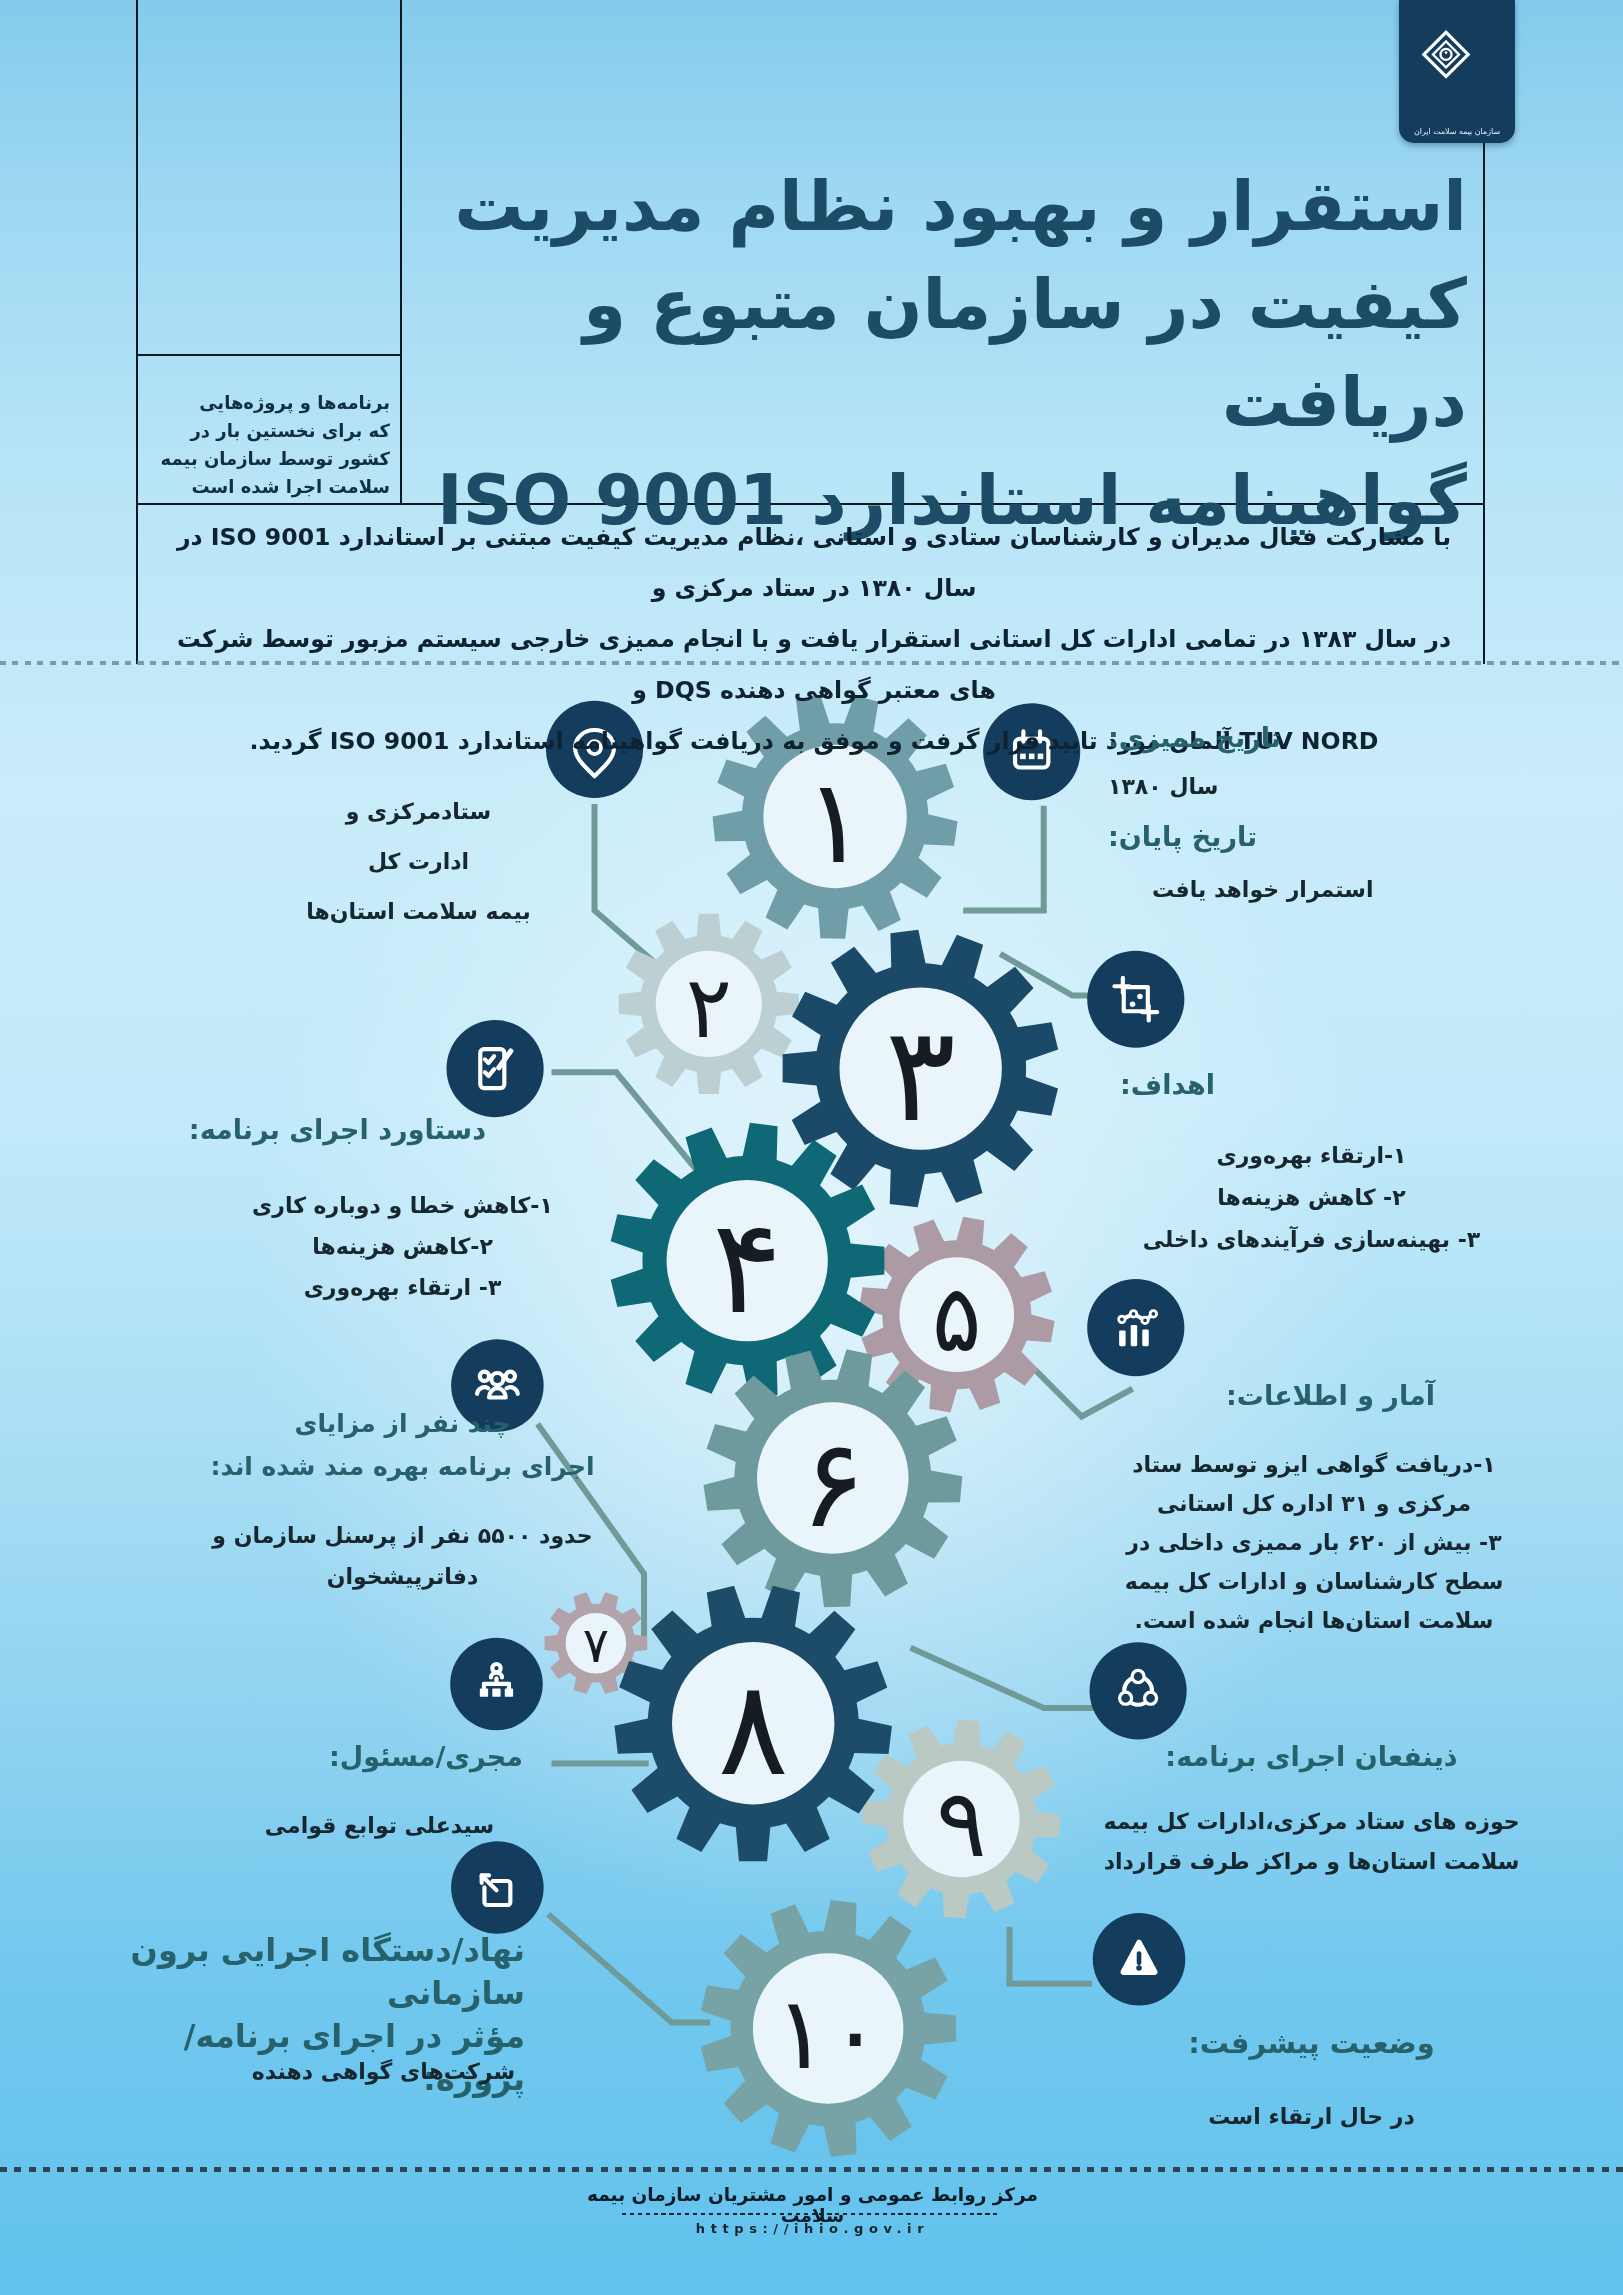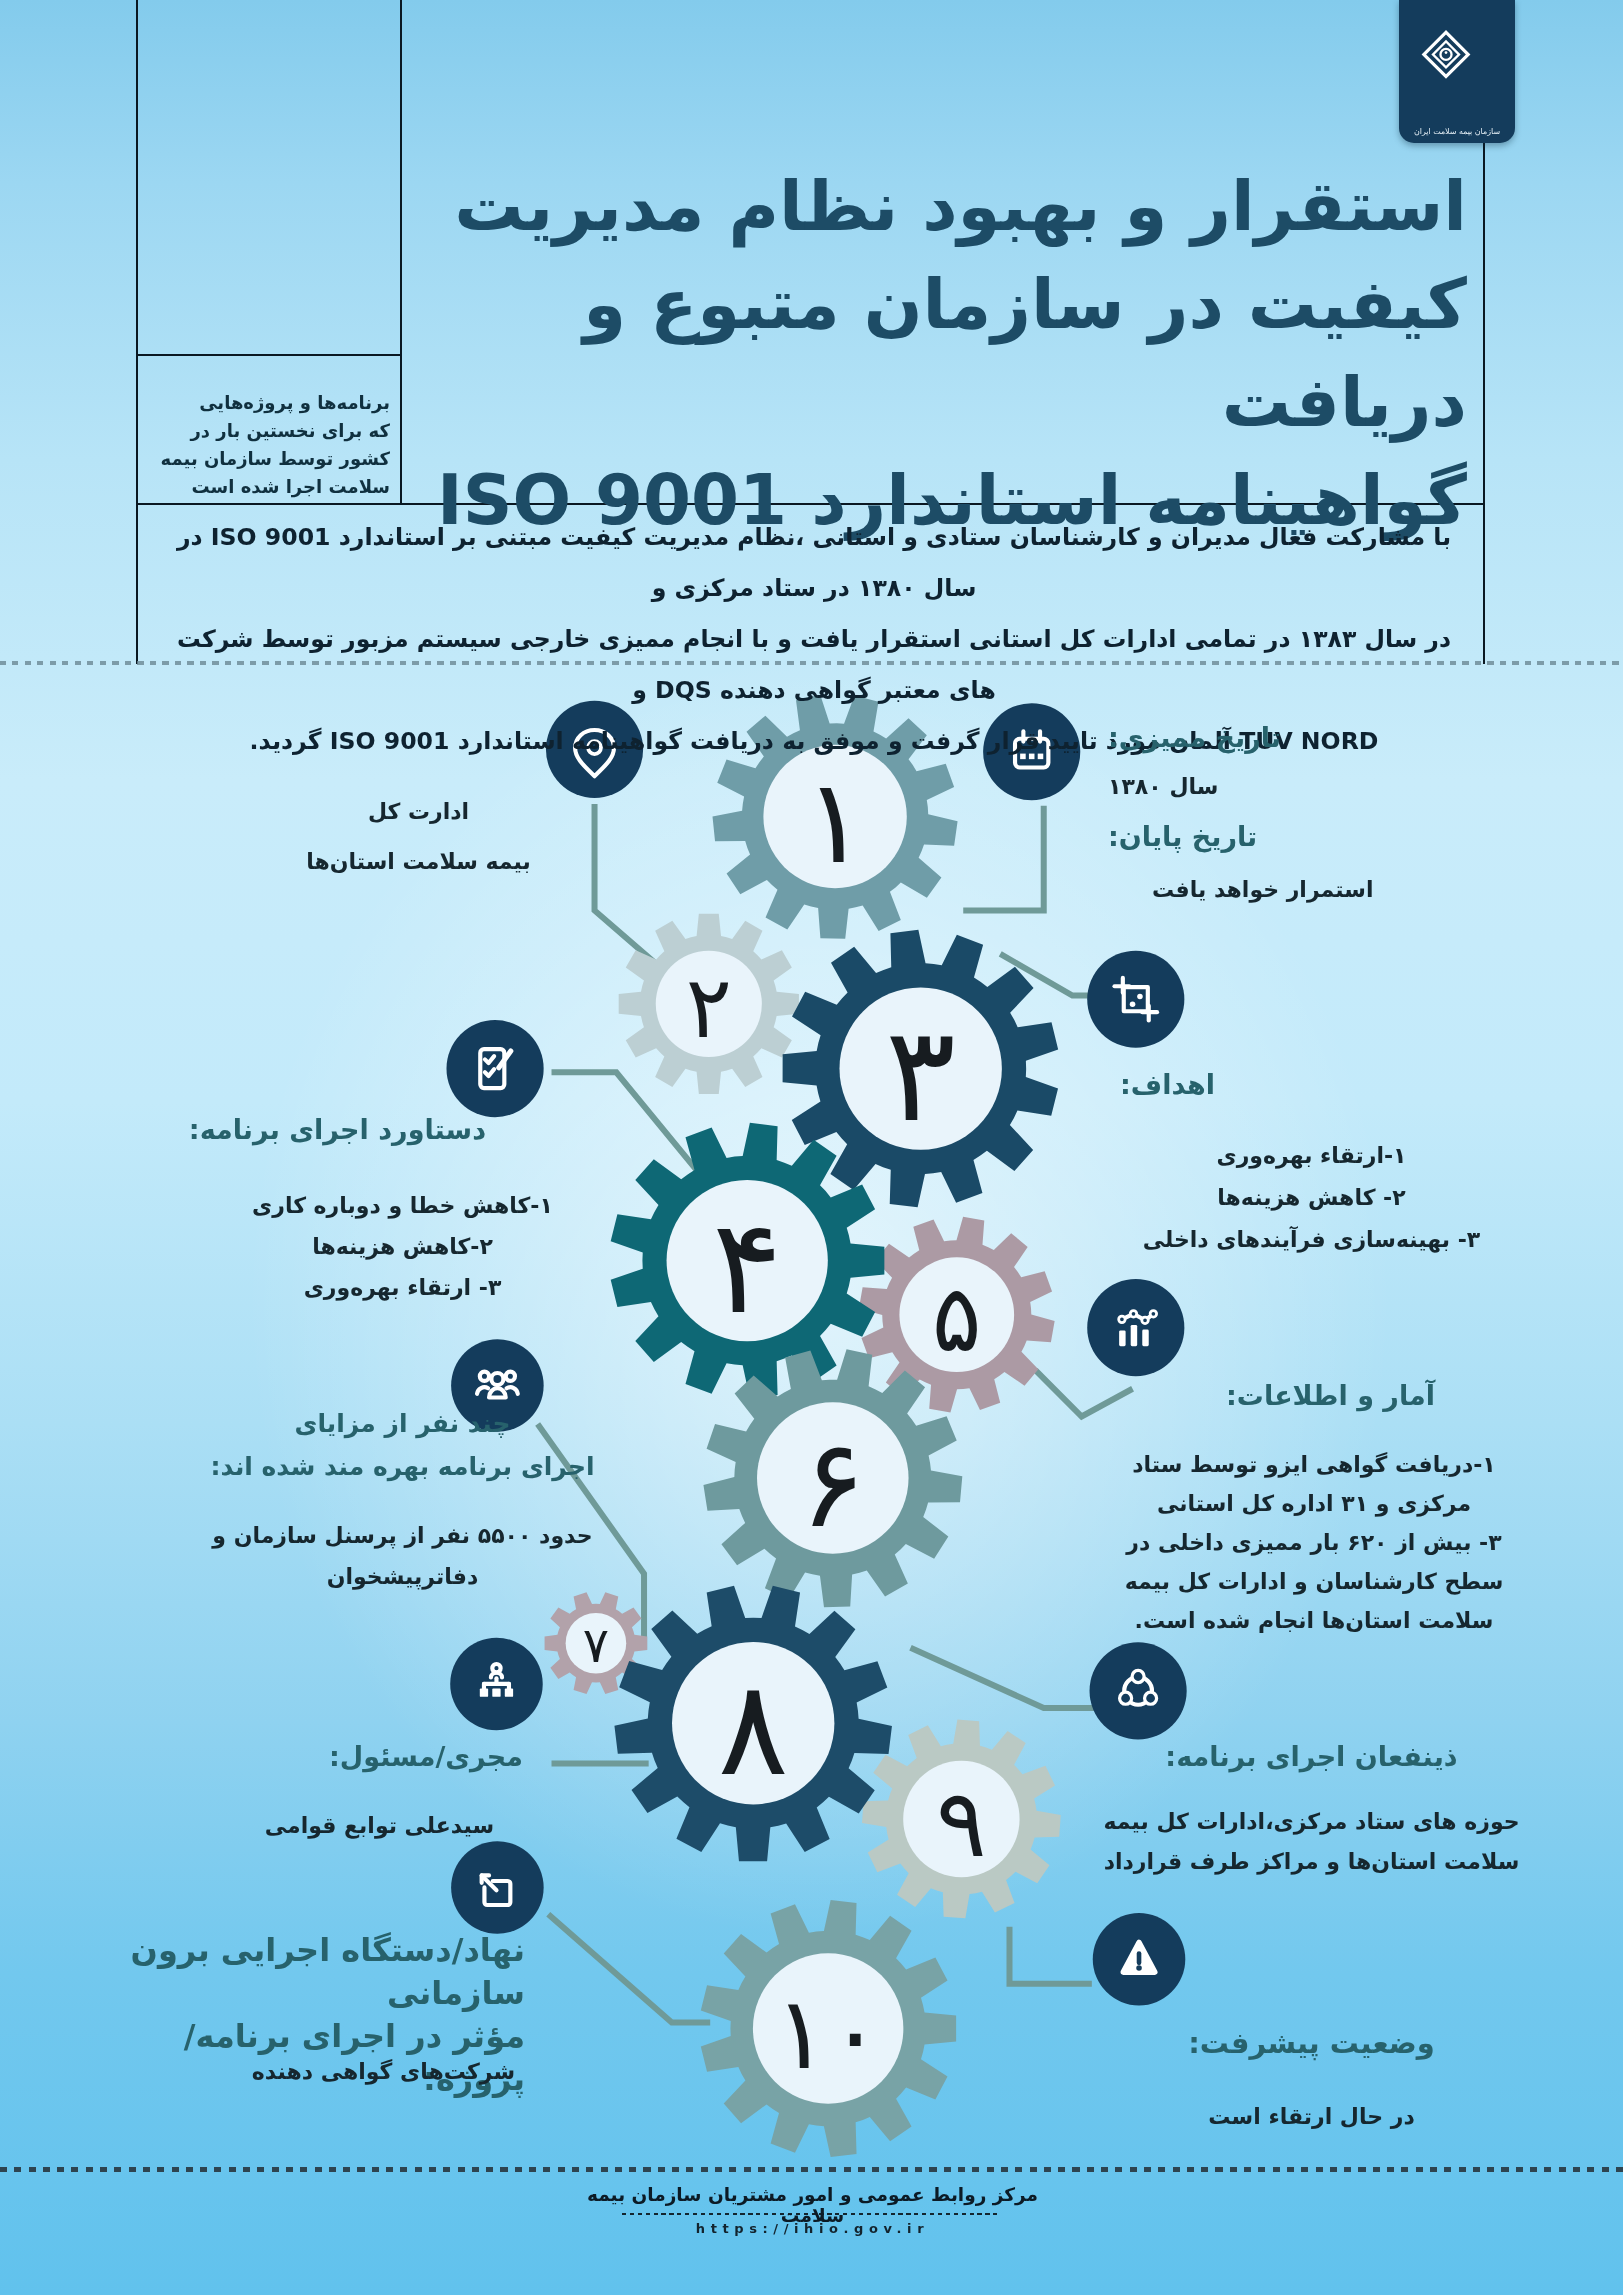--- a/index.html
+++ b/index.html
@@ -252,20 +252,21 @@
     <div>سلامت اجرا شده است</div>
   </div>
   <div class="intro txt">
     <div>با مشارکت فعال مدیران و کارشناسان ستادی و استانی ،نظام مدیریت کیفیت مبتنی بر استاندارد ISO 9001 در سال ۱۳۸۰ در ستاد مرکزی و</div>
     <div>در سال ۱۳۸۳ در تمامی ادارات کل استانی استقرار یافت و با انجام ممیزی خارجی سیستم مزبور توسط شرکت های معتبر گواهی دهنده DQS و</div>
     <div>TUV NORD آلمان مورد تایید قرار گرفت و موفق به دریافت گواهینامه استاندارد ISO 9001 گردید.</div>
   </div>
   <div class="dots-top"></div>
 
   <div class="sec-body ta-c txt" style="left:157px;top:787px;width:523px;line-height:50px;">
+    <div>ستادمرکزی و</div>
     <div>ادارت کل</div>
     <div>بیمه سلامت استان‌ها</div>
   </div>
 
   <div class="sec-title ta-r txt" style="left:116px;top:1108px;width:370px;">دستاورد اجرای برنامه:</div>
   <div class="sec-body ta-c txt" style="left:139px;top:1185px;width:527px;">
     <div>۱-کاهش خطا و دوباره کاری</div>
     <div>۲-کاهش هزینه‌ها</div>
     <div>۳- ارتقاء بهره‌وری</div>
   </div>

